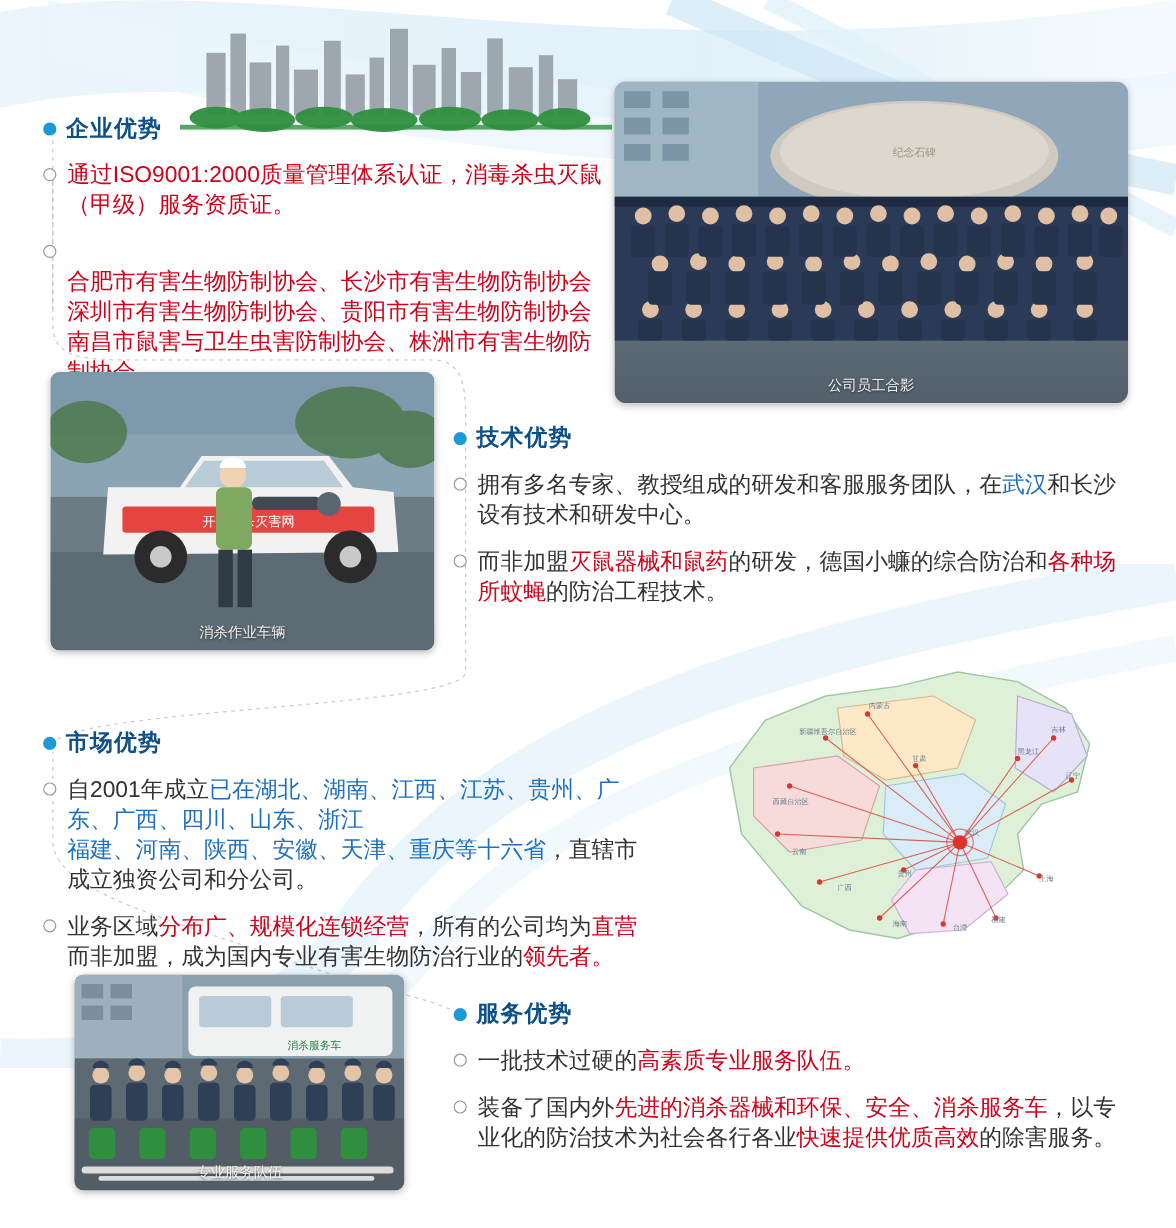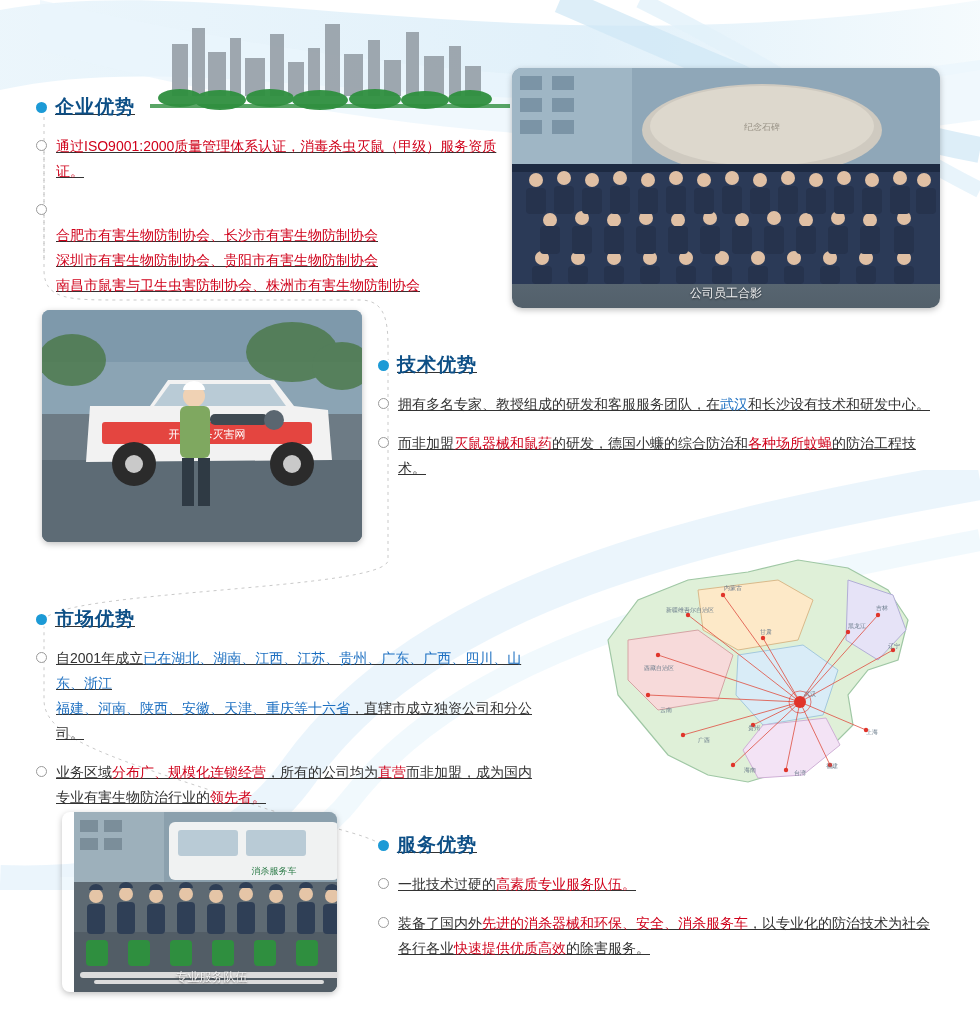--- a/index.html
+++ b/index.html
@@ -34,30 +34,30 @@
   }
 
   
   .bullets{margin-top:14px;}
   .bullet-row{display:flex;align-items:flex-start;margin-bottom:14px;}
   .bullet-ring{
     width:9px;height:9px;border-radius:50%;
     border:1px solid #9a9a9a;background:#fff;
     margin-top:6px;margin-right:9px;flex:0 0 auto;
   }
-  .bullet-text{font-size:14px;line-height:25px;color:#333;}
+  .bullet-text{font-size:19px;line-height:25px;color:#333;}
   .red{color:#d0021b;}
   .blue{color:#1c6fc1;}
 
   
-  .block{position:absolute;text-decoration:underline;}
+  .block{position:absolute;}
 
   #blk-company{left:36px;top:94px;width:470px;}
   #img-team{
-    position:absolute;left:512px;top:68px;width:428px;height:240px;
+    position:absolute;left:512px;top:68px;width:428px;height:268px;
     border-radius:10px;overflow:hidden;box-shadow:0 2px 6px rgba(0,0,0,.25);
   }
 
   #img-car{
     position:absolute;left:42px;top:310px;width:320px;height:232px;
     border-radius:8px;overflow:hidden;box-shadow:0 2px 6px rgba(0,0,0,.25);
   }
   #blk-tech{left:378px;top:352px;width:560px;}
 
   #blk-market{left:36px;top:606px;width:500px;}
@@ -66,21 +66,21 @@
   #img-crew{
     position:absolute;left:62px;top:812px;width:275px;height:180px;
     border-radius:8px;overflow:hidden;box-shadow:0 2px 6px rgba(0,0,0,.25);
   }
   #blk-service{left:378px;top:832px;width:560px;}
 
   
   .photo{width:100%;height:100%;position:relative;display:block;}
   .ph-team{background:linear-gradient(#9fb4c4 0%,#8ea4b6 38%,#6d7f8c 39%,#53606b 100%);}
   .ph-car{background:linear-gradient(#b9c6cf 0%,#9fb0bb 45%,#6f7d86 46%,#53606a 100%);}
-  .ph-crew{background:linear-gradient(#a8bac7 0%,#92a6b4 40%,#6b7a85 41%,#4d5a64 100%);margin-left:12px;}
+  .ph-crew{background:linear-gradient(#a8bac7 0%,#92a6b4 40%,#6b7a85 41%,#4d5a64 100%);}
   .ph-overlay{position:absolute;inset:0;}
 
   .cap{
     position:absolute;left:0;right:0;bottom:6px;text-align:center;
     font-size:12px;color:rgba(255,255,255,.92);
     text-shadow:0 1px 2px rgba(0,0,0,.6);
   }
 
   
   .skyline{position:absolute;left:150px;top:14px;width:360px;height:96px;}
@@ -299,20 +299,21 @@
           <circle cx="250" cy="154" r="9" fill="#c9c9c9"></circle>
 
         <circle cx="152" cy="86" r="11" fill="#f0d2b4"></circle>
         <path d="M141,80 a11,9 0 0 1 22,0 z" fill="#ffffff"></path>
         <rect x="138" y="96" width="30" height="52" rx="6" fill="#7fa860"></rect>
         <rect x="140" y="148" width="12" height="48" fill="#2f3a44"></rect>
         <rect x="156" y="148" width="12" height="48" fill="#2f3a44"></rect>
         <rect x="168" y="104" width="58" height="11" rx="5" fill="#3f4a52"></rect>
         <circle cx="232" cy="110" r="10" fill="#5a6670"></circle>
       </svg>
+      <div class="cap">消杀作业车辆</div>
     </div>
   </div>
 
   <div class="block" id="blk-tech">
     <div class="sec-head">
       <span class="sec-dot"></span>
       <span class="sec-title">技术优势</span>
     </div>
     <div class="bullets">
       <div class="bullet-row">

